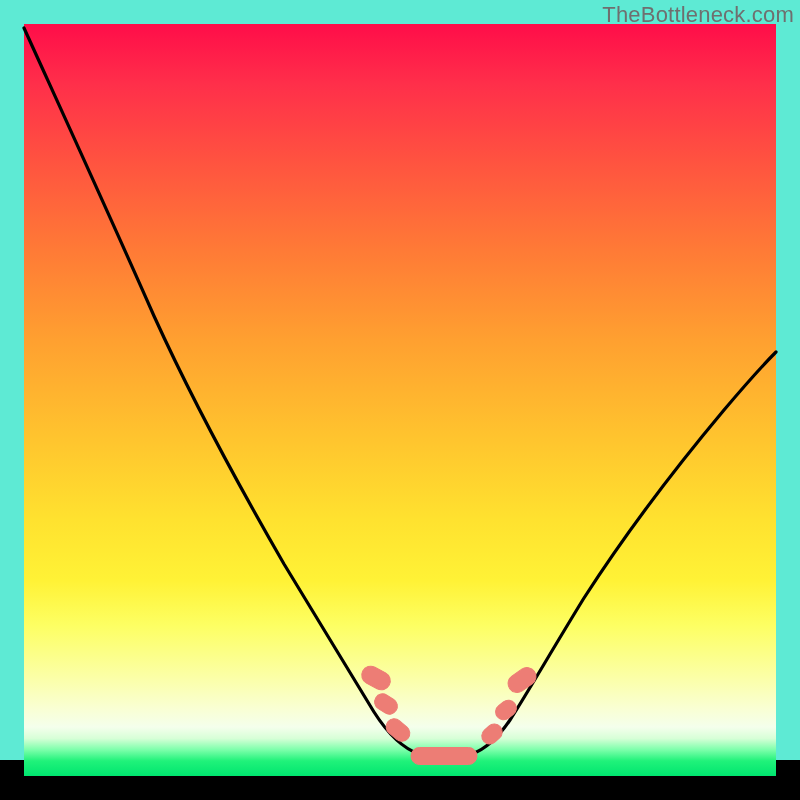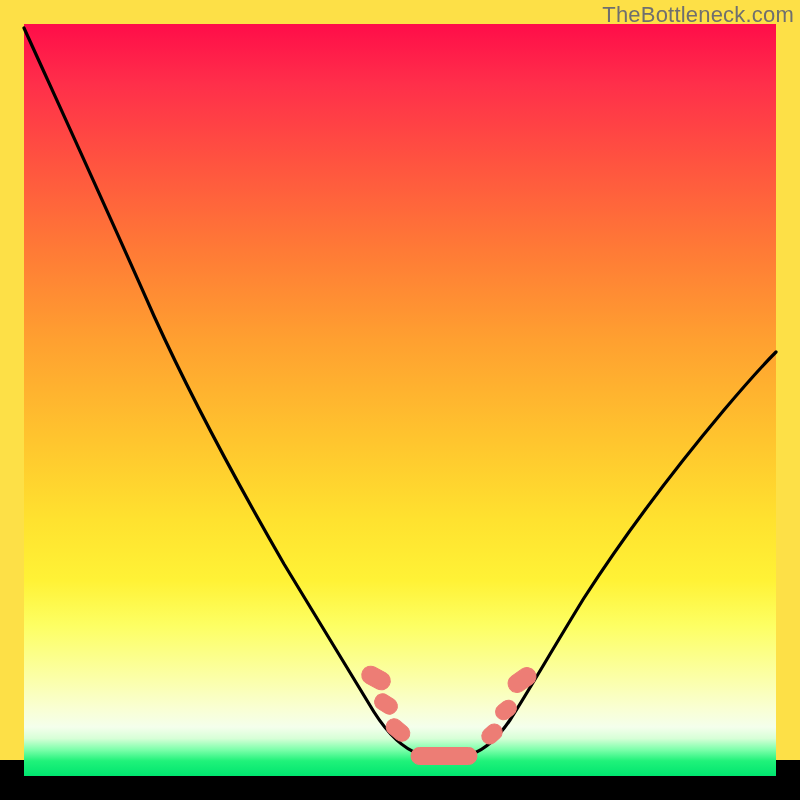--- a/index.html
+++ b/index.html
@@ -8,21 +8,21 @@
     width: 800px;
     height: 800px;
     overflow: hidden;
     background: #000;
     font-family: Arial, Helvetica, sans-serif;
   }
   .frame {
     position: relative;
     width: 800px;
     height: 760px;
-    background: #fde047;
+    background: #5eead4;
   }
   .plot {
     position: absolute;
     left: 24px;
     top: 24px;
     width: 752px;
     height: 752px;
     
     background: linear-gradient(to bottom,
       #ff0d49 0%,

